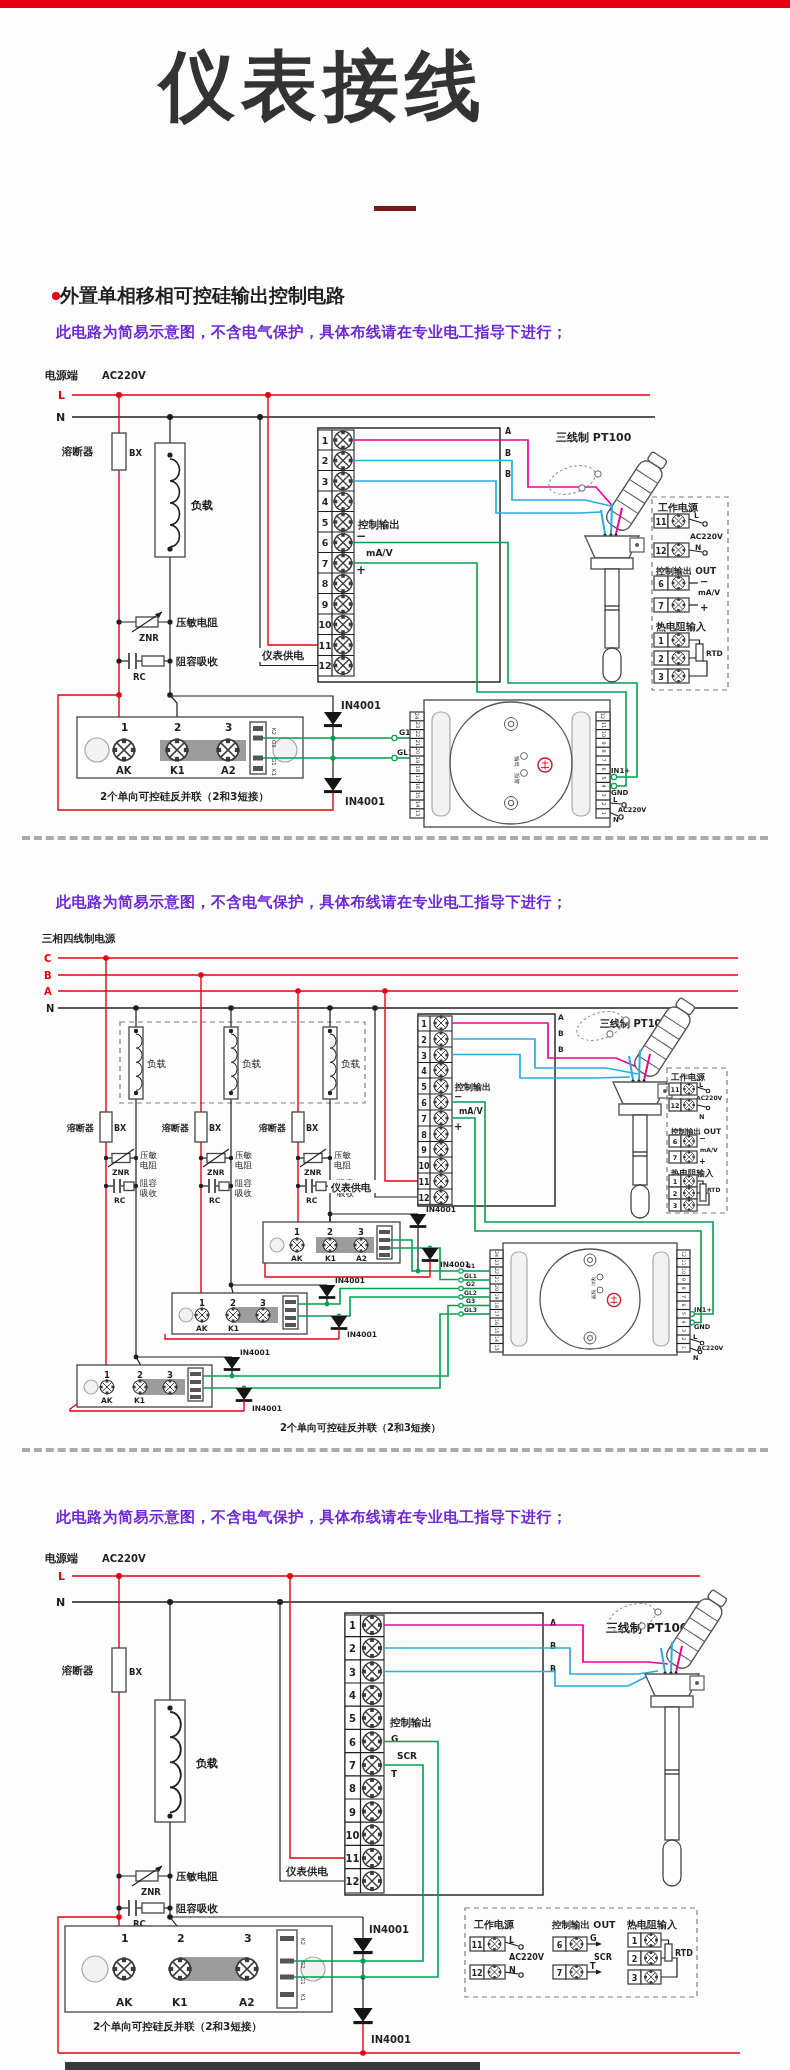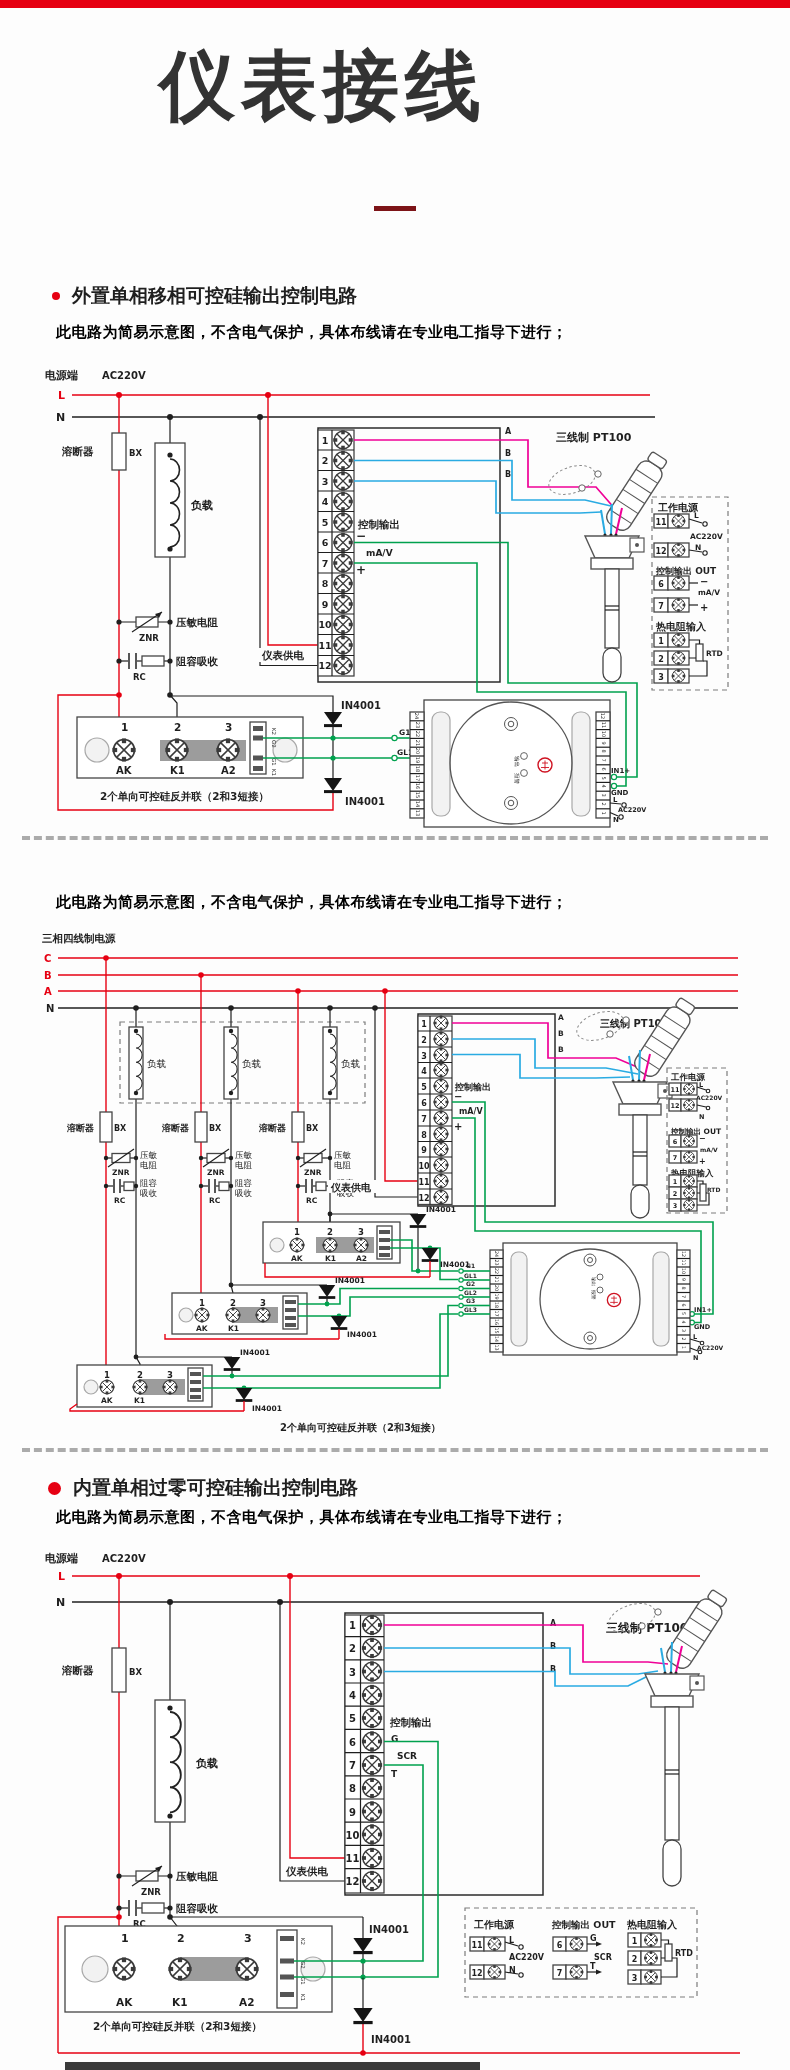--- a/index.html
+++ b/index.html
@@ -3,24 +3,24 @@
 <meta charset="utf-8">
 <style>
   html,body{margin:0;padding:0;background:#ececec}
   #page{position:relative;width:790px;height:2070px;margin:0 auto;background:#fdfdfd;
         font-family:"DejaVu Sans","Liberation Sans",sans-serif;overflow:hidden}
   .abs{position:absolute}
   #topbar{left:0;top:0;width:790px;height:8px;background:#e60012}
   #title{left:0;top:36px;width:646px;text-align:center;font-size:76px;font-weight:900;
          color:#333;letter-spacing:6px}
   #titledash{left:374px;top:206px;width:42px;height:5px;background:#7d1418}
-  .sec-head{display:flex;align-items:center;gap:12px;font-size:19px;font-weight:800;color:#1f1f1f}
+  .sec-head{display:flex;align-items:center;font-size:19px;font-weight:800;color:#1f1f1f}
   .dot{border-radius:50%;background:#e60012;flex:0 0 auto}
   .d8{width:8px;height:8px}.d10{width:10px;height:10px}.d13{width:13px;height:13px}
-  .sec-note{font-size:15px;font-weight:700;color:#000000;letter-spacing:.5px}
+  .sec-note{font-size:15px;font-weight:700;color:#6d28d9;letter-spacing:.5px}
   .sep{left:22px;width:746px;border-top:4px dashed #ababab}
   svg{position:absolute;left:0}
   svg text{fill:#1f1f1f;font-family:"DejaVu Sans","Liberation Sans",sans-serif}
   .b{font-weight:bold}
   .r{fill:#e60012}
   .ws{stroke:#1f1f1f;stroke-width:1.5;fill:none}
   .ws2{stroke:#1f1f1f;stroke-width:1.2;fill:none}
   .wr{stroke:#e60012;stroke-width:1.7;fill:none}
   .wr2{stroke:#e60012;stroke-width:1.4;fill:none}
   .wg{stroke:#00a14e;stroke-width:1.6;fill:none}
@@ -46,24 +46,20 @@
 <div class="abs" id="titledash"></div>
 
 <div class="abs sec-head" style="left:52px;top:283px">
   <span class="dot d8"></span>
   <span>外置单相移相可控硅输出控制电路</span>
 </div>
 <div class="abs sec-note" style="left:56px;top:323px">此电路为简易示意图，不含电气保护，具体布线请在专业电工指导下进行；</div>
 
 <div class="abs sec-note" style="left:56px;top:893px">此电路为简易示意图，不含电气保护，具体布线请在专业电工指导下进行；</div>
 
-<div class="abs sec-head" style="left:48px;top:1475px">
-  <span class="dot d13"></span>
-  <span>内置单相过零可控硅输出控制电路</span>
-</div>
 <div class="abs sec-note" style="left:56px;top:1508px">此电路为简易示意图，不含电气保护，具体布线请在专业电工指导下进行；</div>
 
 <div class="abs sep" style="top:836px"></div>
 <div class="abs sep" style="top:1448px"></div>
 <div class="abs" id="botbar" style="left:65px;top:2062px;width:415px;height:8px"></div>
 
 <svg width="0" height="0">
 <defs>
 <g id="screw">
           <circle r="10" fill="#fff" stroke="#3a3a3a" stroke-width="1.6"></circle>

